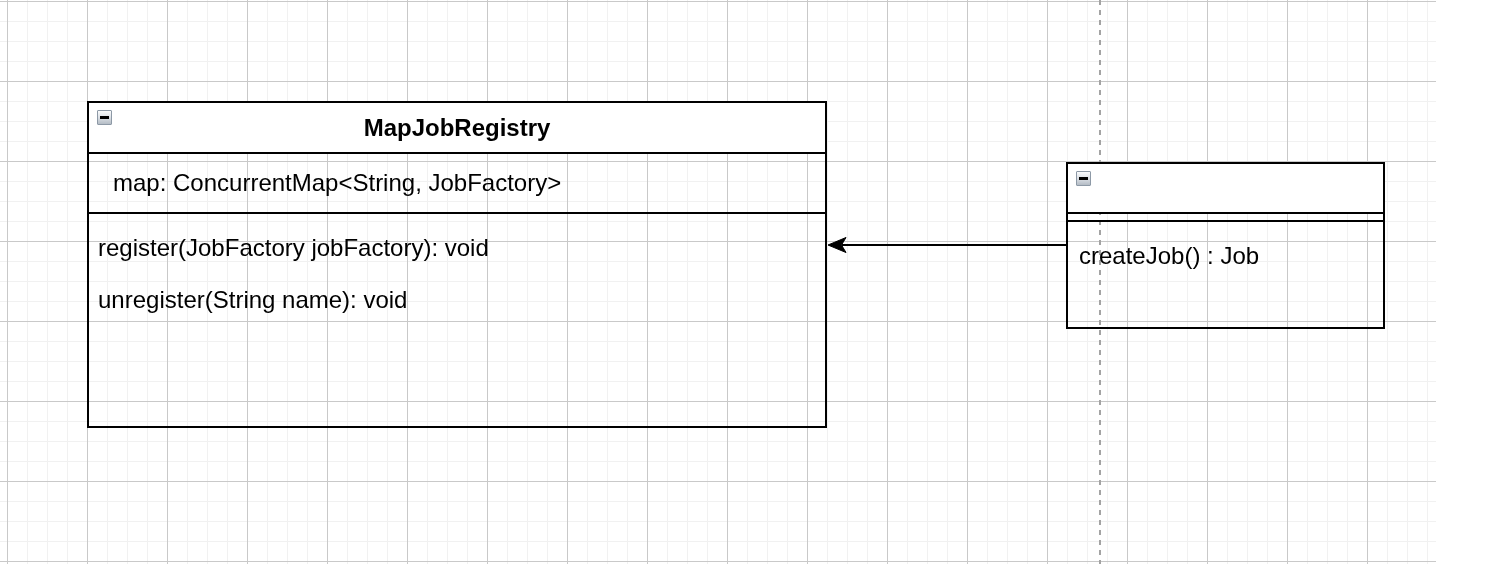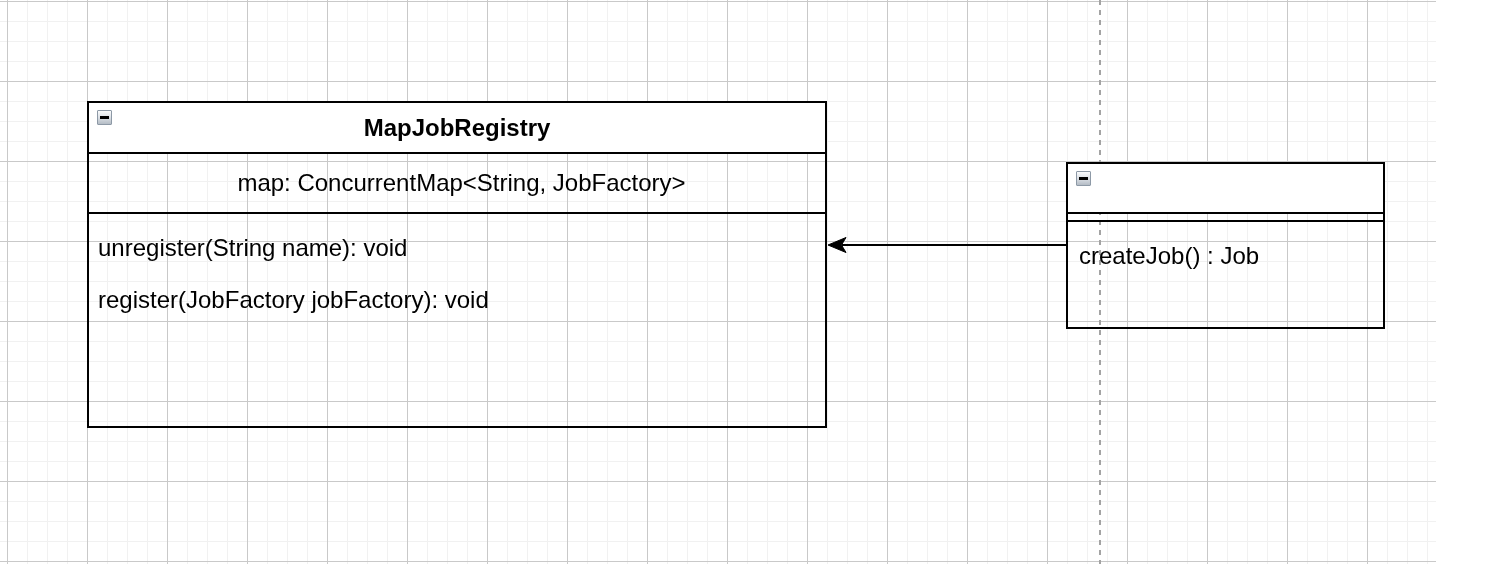--- a/index.html
+++ b/index.html
@@ -100,21 +100,21 @@
     height: 52px;
     display: flex;
     align-items: center;
     padding-left: 9px;
     white-space: nowrap;
   }
 
   
   #cls-map { left: 87px; top: 101px; width: 740px; height: 327px; }
   #cls-map .cls-header { height: 51px; }
-  #cls-map .cls-attrs  { height: 60px; padding-left: 9px; justify-content: center; }
+  #cls-map .cls-attrs  { height: 60px; padding-left: 24px; }
 
   
   #cls-factory { left: 1066px; top: 162px; width: 319px; height: 167px; }
   #cls-factory .cls-header { height: 50px; }
   #cls-factory .row { padding-left: 11px; text-align: center; }
 </style>
 </head>
 <body>
 
 <div class="canvas">
@@ -133,22 +133,22 @@
     <div class="cls-header">
       <span class="collapse">
         <span class="minus"></span>
       </span>
       <span class="cls-title">MapJobRegistry</span>
     </div>
     <div class="cls-attrs">
       <span class="attr">map: ConcurrentMap&lt;String, JobFactory&gt;</span>
     </div>
     <div class="cls-methods">
+      <div class="row">register(JobFactory jobFactory): void</div>
       <div class="row">unregister(String name): void</div>
-      <div class="row">register(JobFactory jobFactory): void</div>
     </div>
   </div>
 
   <div class="uml-class" id="cls-factory">
     <div class="cls-header">
       <span class="collapse">
         <span class="minus"></span>
       </span>
     </div>
     <div class="cls-spacer"></div>

